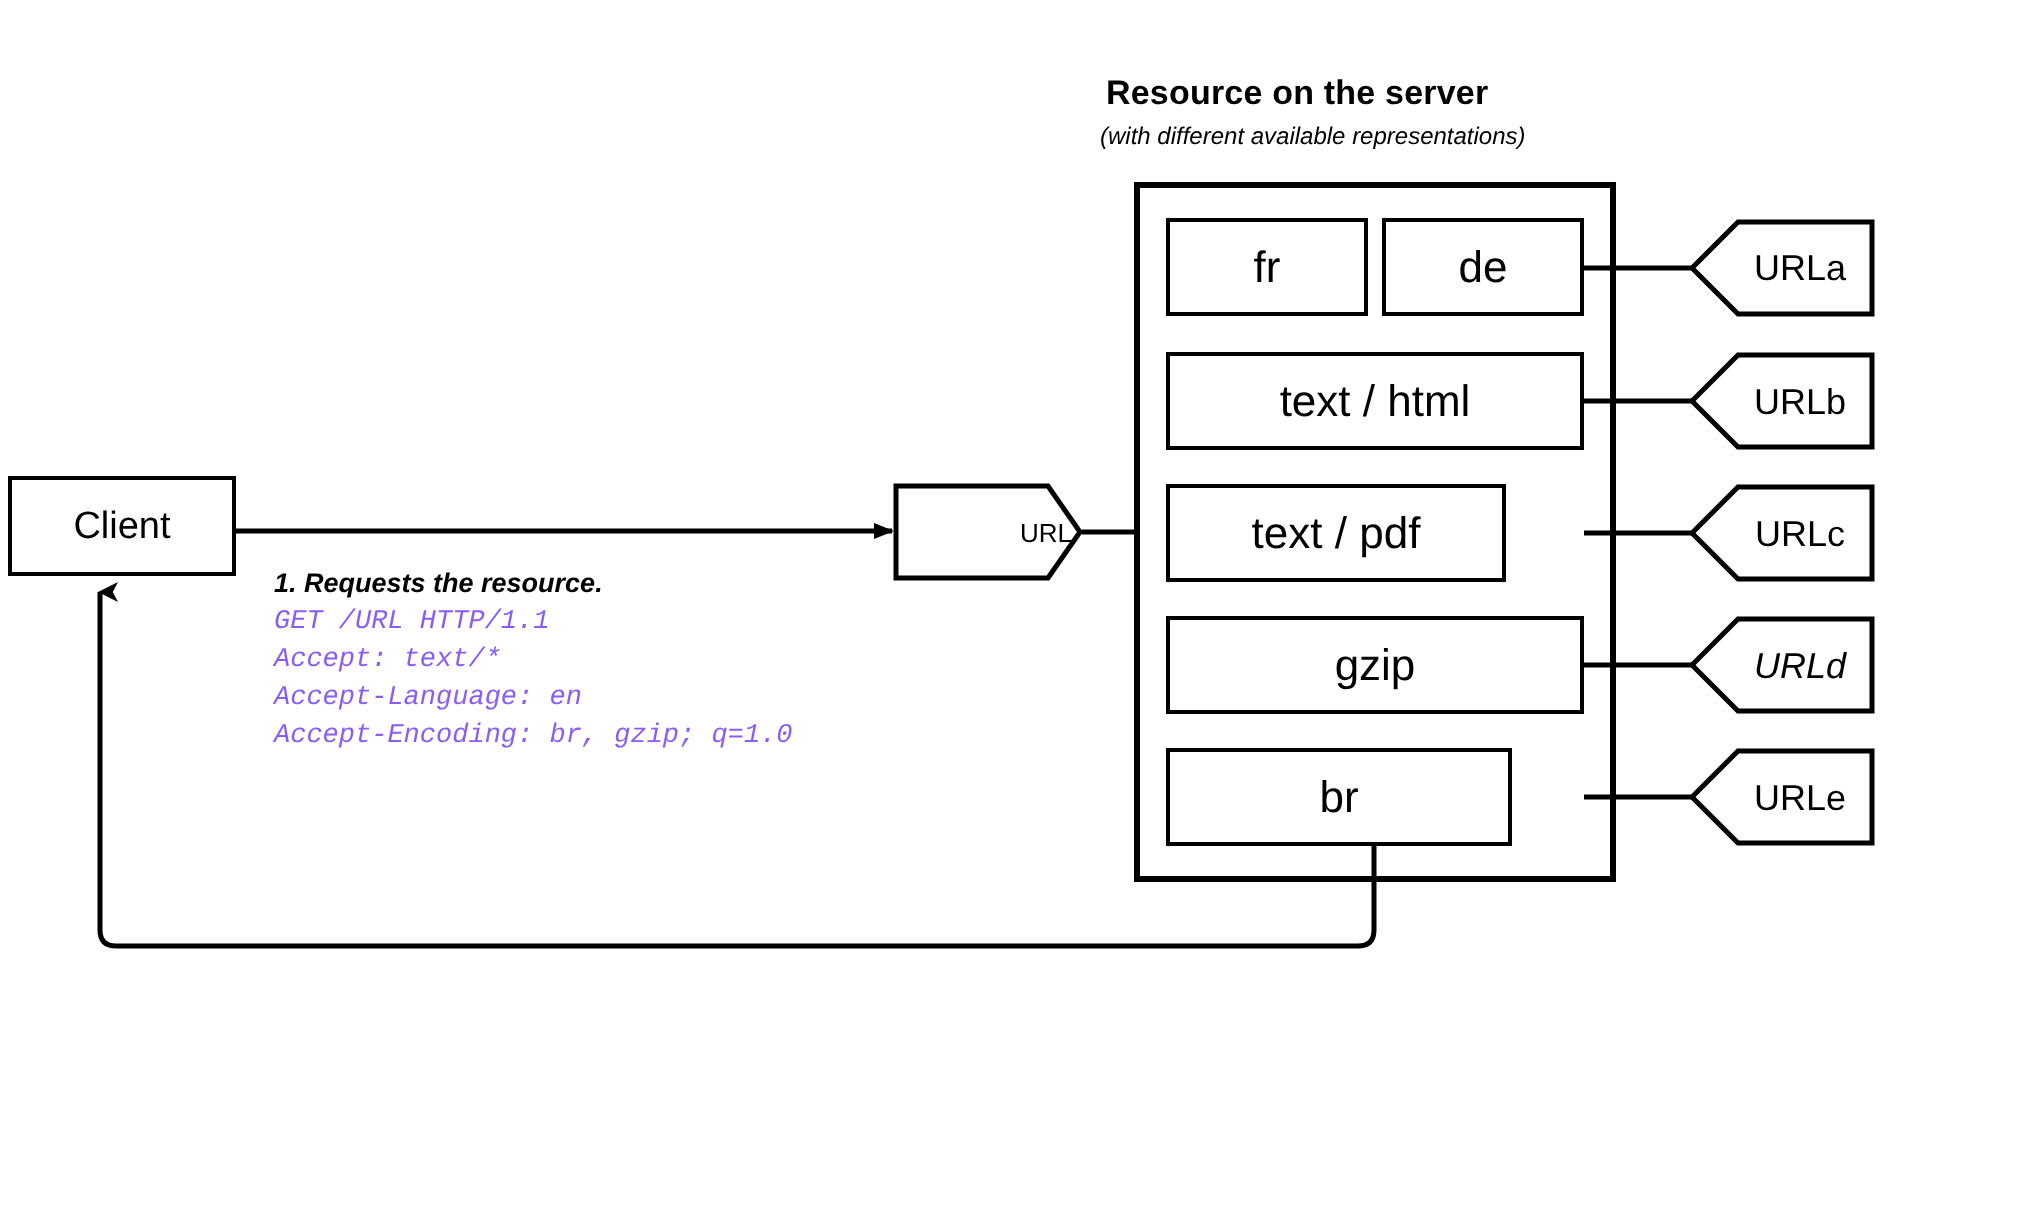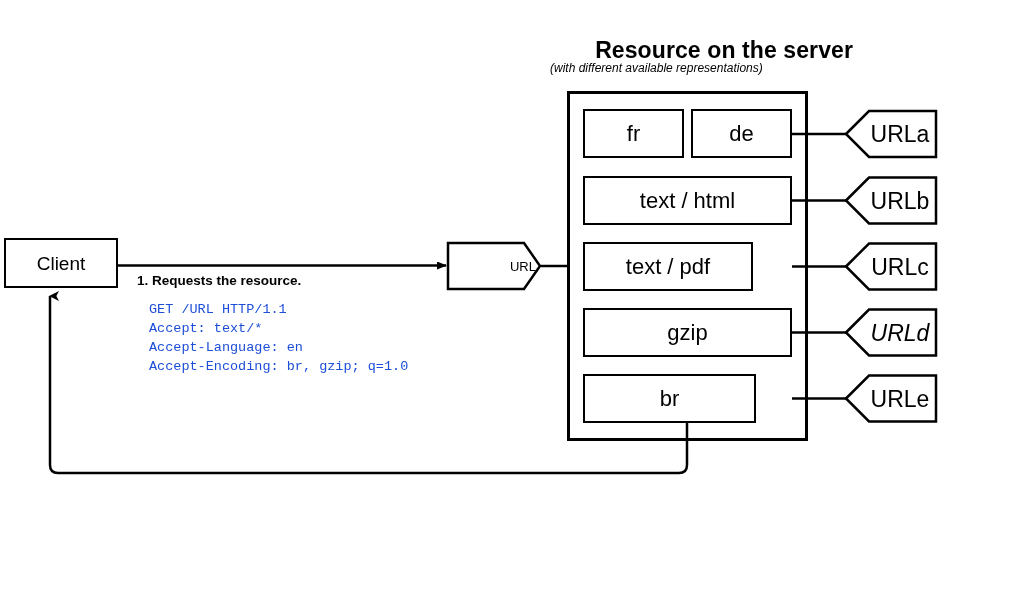--- a/index.html
+++ b/index.html
@@ -27,25 +27,24 @@
     height: 610px;
     pointer-events: none;
   }
   .abs { position: absolute; }
 
   
   #server-title {
     left: 553px;
     top: 37px;
     width: 300px;
-    font-size: 23px;
+    font-size: 17px;
     font-weight: bold;
     letter-spacing: 0.1px;
     white-space: nowrap;
-    text-align: right;
   }
   #server-subtitle {
     left: 550px;
     top: 61px;
     width: 300px;
     font-size: 12px;
     font-style: italic;
     white-space: nowrap;
   }
 
@@ -100,21 +99,21 @@
   #url-shape {
     left: 447px; top: 242px;
     width: 94px; height: 48px;
     font-size: 13px;
     padding-right: 16px;
     box-sizing: border-box;
     margin-left: 37px;
   }
   .urltag {
     width: 92px; height: 48px;
-    font-size: 23px;
+    font-size: 18px;
     padding-left: 18px;
     box-sizing: border-box;
   }
   #tag-a { left: 845px; top: 110px; }
   #tag-b { left: 845px; top: 177px; }
   #tag-c { left: 845px; top: 243px; }
   #tag-d { left: 845px; top: 309px; font-style: italic; }
   #tag-e { left: 845px; top: 375px; }
 
   
@@ -122,25 +121,25 @@
   .note-title {
     font-size: 13.5px;
     font-weight: bold;
     margin: 0 0 3px 0;
     white-space: nowrap;
   }
   .note-mono {
     font-family: "Liberation Mono", monospace;
     font-size: 13.5px;
     line-height: 1.42;
-    color: #1d4ed8;
+    color: #8b5cf6;
     white-space: pre;
-    margin: 12px;
-  }
-  #note-request { left: 137px; top: 273px; }
+    margin: 0;
+  }
+  #note-request { left: 137px; top: 284px; font-style: italic; }
   #note-response { left: 137px; top: 489px; }
 </style>
 </head>
 <body>
 
 <div id="canvas">
 
   <svg class="layer" viewBox="0 0 1021 610" xmlns="http://www.w3.org/2000/svg">
     <defs>
       <marker id="arrowRight" markerWidth="10" markerHeight="8" refX="9" refY="4" orient="auto" markerUnits="userSpaceOnUse">

